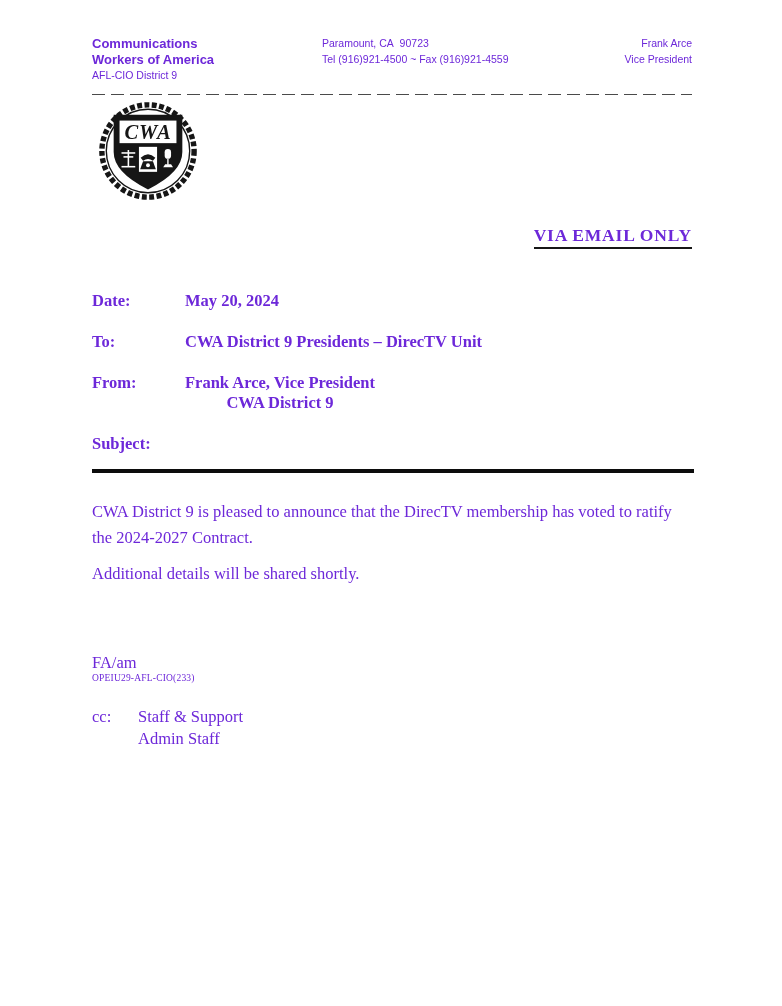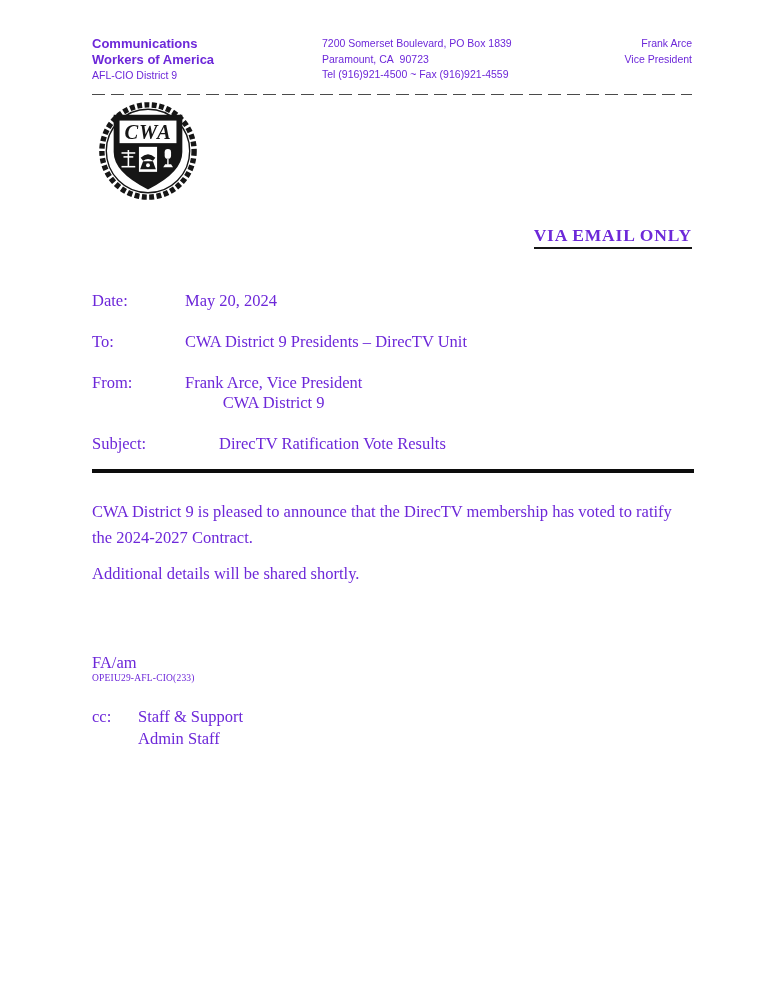--- a/index.html
+++ b/index.html
@@ -45,21 +45,21 @@
   .notice {
     display: inline-block;
     font-weight: bold;
     font-size: 17.5px;
     letter-spacing: 0.8px;
     border-bottom: 2px solid #161616;
     padding-bottom: 1px;
   }
   
   .memo { margin-top: 42px; font-size: 16.5px; }
-  .memo-row { display: flex; margin-bottom: 21px; line-height: 20px; }
+  .memo-row { display: flex; margin-bottom: 21px; line-height: 20px; font-weight: bold; }
   .memo-label { width: 93px; flex: none; }
   .memo-value .v-line { display: block; text-align: center; }
   .memo-row.subject { margin-bottom: 0; gap: 34px; }
   .thick-rule {
     margin-top: 15px;
     margin-right: -2px;
     height: 4px;
     background: #0c0c0c;
   }
   
@@ -79,21 +79,20 @@
 <div class="page">
   <div class="content">
 
     <div class="letterhead">
       <div class="lh-org">
         <div class="org-line">Communications</div>
         <div class="org-line">Workers of America</div>
         <div class="org-sub">AFL-CIO District 9</div>
       </div>
       <div class="lh-address">
-        <div class="addr-line">7200 Somerset Boulevard, PO Box 1839</div>
         <div class="addr-line">Paramount, CA&nbsp; 90723</div>
         <div class="addr-line">Tel (916)921-4500 ~ Fax (916)921-4559</div>
       </div>
       <div class="lh-officer">
         <div class="off-line">Frank Arce</div>
         <div class="off-line">Vice President</div>
       </div>
     </div>
 
     <div class="dashed-sep"></div>
@@ -147,21 +146,20 @@
       </div>
       <div class="memo-row">
         <div class="memo-label">From:</div>
         <div class="memo-value">
           <span class="v-line">Frank Arce, Vice President</span>
           <span class="v-line">CWA District 9</span>
         </div>
       </div>
       <div class="memo-row subject">
         <div class="memo-label">Subject:</div>
-        <div class="memo-value">DirecTV Ratification Vote Results</div>
       </div>
     </div>
 
     <div class="thick-rule"></div>
 
     <p class="body-para">CWA District 9 is pleased to announce that the DirecTV membership has voted to ratify the 2024-2027 Contract.</p>
     <p class="body-para second">Additional details will be shared shortly.</p>
 
     <div class="initials-block">
       <div class="initials">FA/am</div>

